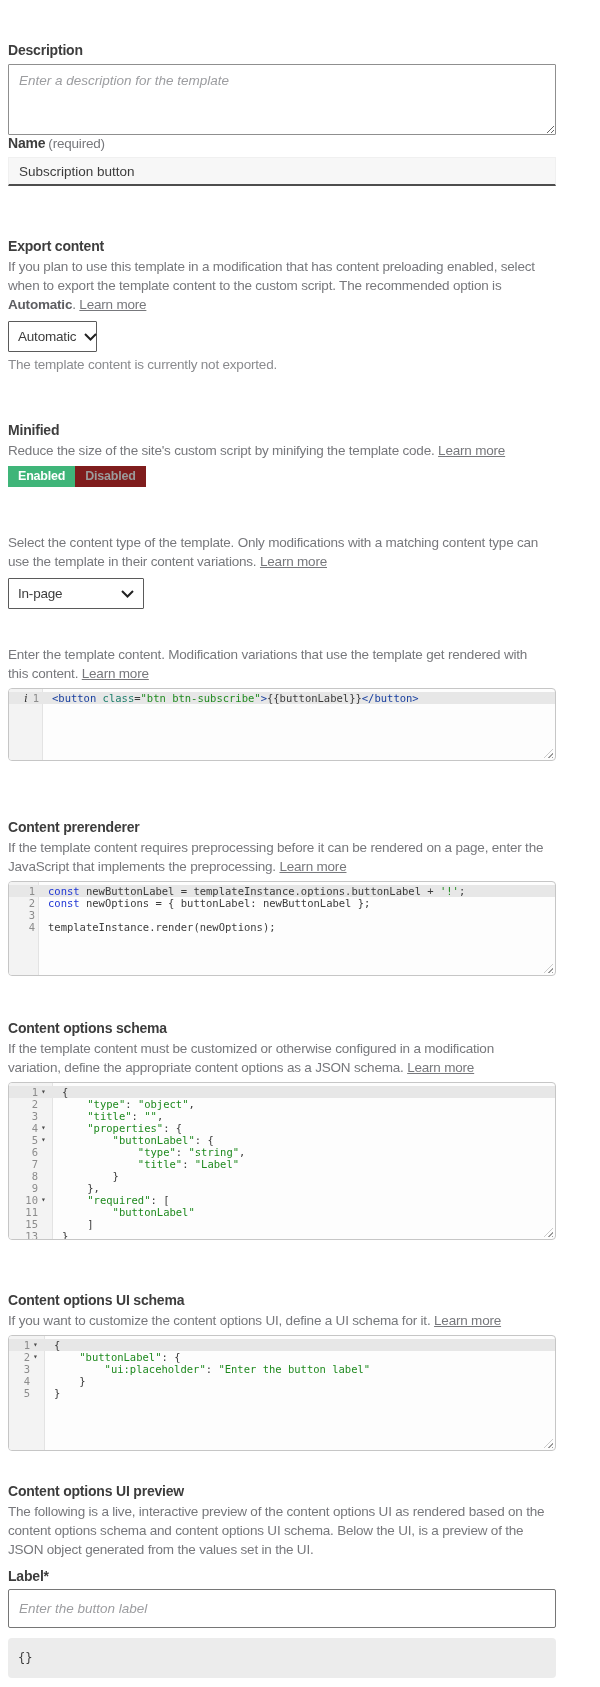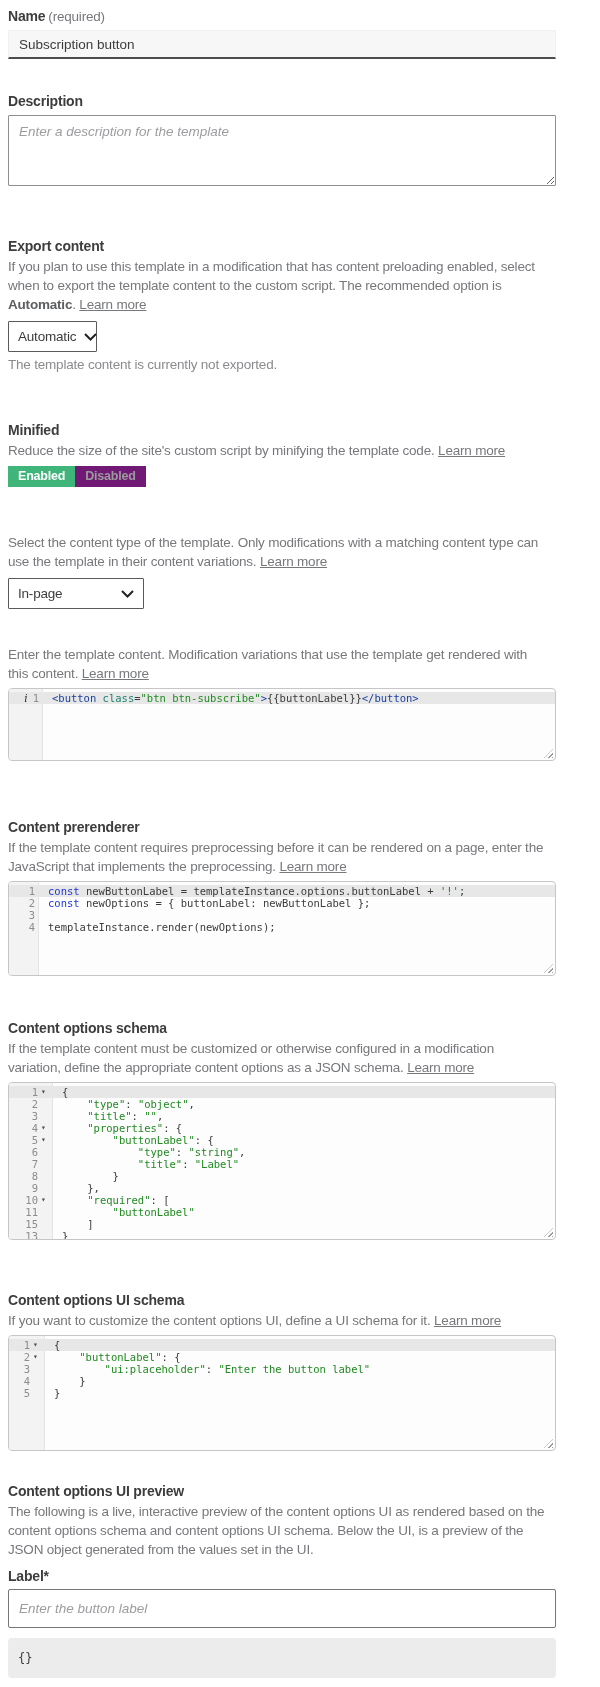--- a/index.html
+++ b/index.html
@@ -43,21 +43,21 @@
     padding:0 9px; cursor:pointer; font-size:13.5px; color:#3c3c3c; letter-spacing:-0.2px;
   }
   .select svg { flex:0 0 auto; margin-left:8px; }
   .select-automatic { width:89px; }
   .select-inpage { width:136px; }
 
   
   .toggle-group { margin-top:6px; display:flex; }
   .toggle-btn { font-size:12.5px; font-weight:bold; padding:3px 10px 4px 10px; cursor:pointer; letter-spacing:-0.2px; }
   .toggle-on { background:#3fb579; color:#ffffff; }
-  .toggle-off { background:#701a75; color:#9b9b9b; }
+  .toggle-off { background:#7f1d1d; color:#9b9b9b; }
 
   
   .sec-description { margin-top:34px; }
   .sec-export { margin-top:52px; }
   .sec-minified { margin-top:50px; }
   .sec-content-type { margin-top:46px; }
   .sec-content { margin-top:36px; }
   .sec-prerenderer { margin-top:58px; }
   .sec-schema { margin-top:44px; }
   .sec-ui-schema { margin-top:52px; }
@@ -101,28 +101,28 @@
     width:548px; margin-top:10px; background:#ececec; border-radius:4px;
     font-family:"DejaVu Sans Mono", monospace; font-size:12px; color:#3b3b3b;
     padding:13px 10px;
   }
 </style>
 </head>
 <body>
 
 <div class="page">
 
+  <div class="section sec-description">
+    <div class="field-label">Description</div>
+    <textarea class="desc-textarea" placeholder="Enter a description for the template" style=""></textarea>
+  </div>
+
   <div class="section sec-name">
     <div class="field-label"><b>Name</b><span class="req-suffix">(required)</span></div>
     <input class="name-input" type="text" value="Subscription button" style="">
-  </div>
-
-  <div class="section sec-description">
-    <div class="field-label">Description</div>
-    <textarea class="desc-textarea" placeholder="Enter a description for the template" style=""></textarea>
   </div>
 
   <div class="section sec-export">
     <div class="field-label">Export content</div>
     <p class="help"><span>If you plan to use this template in a modification that has content preloading enabled, select when to export the template content to the custom script. The recommended option is </span><b>Automatic</b><span>. </span><a>Learn more</a></p>
     <div class="select select-automatic">
       <span>Automatic</span>
       <span><svg width="13" height="8" viewBox="0 0 13 8">
             <polyline points="1,1 6.5,6.5 12,1" fill="none" stroke="#222" stroke-width="2"></polyline>
           </svg></span>

